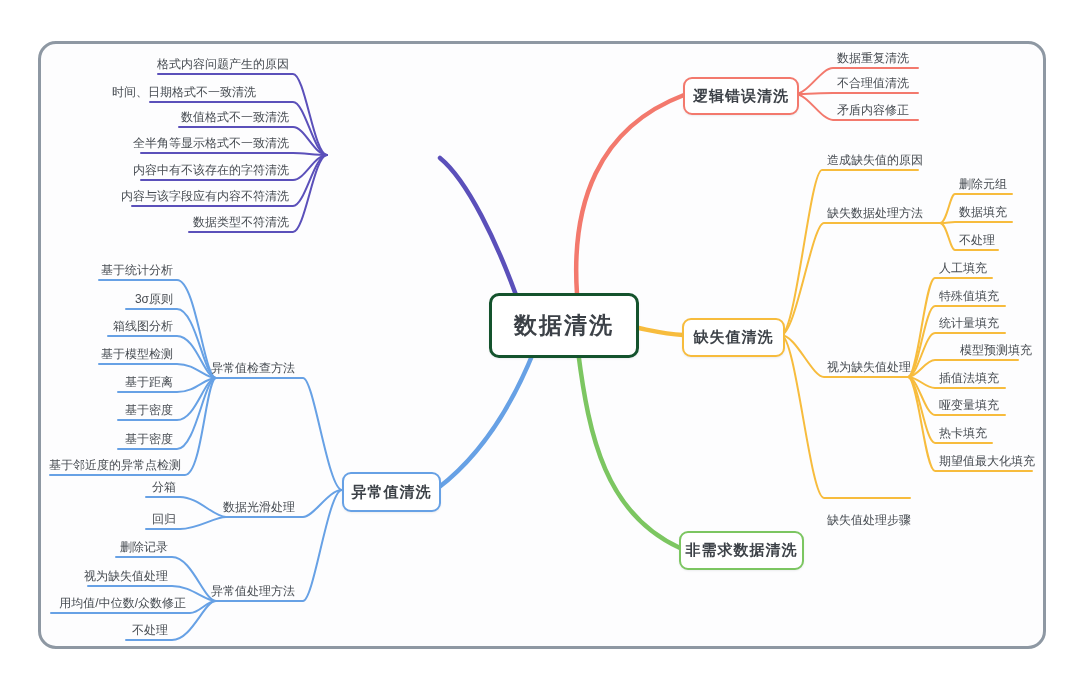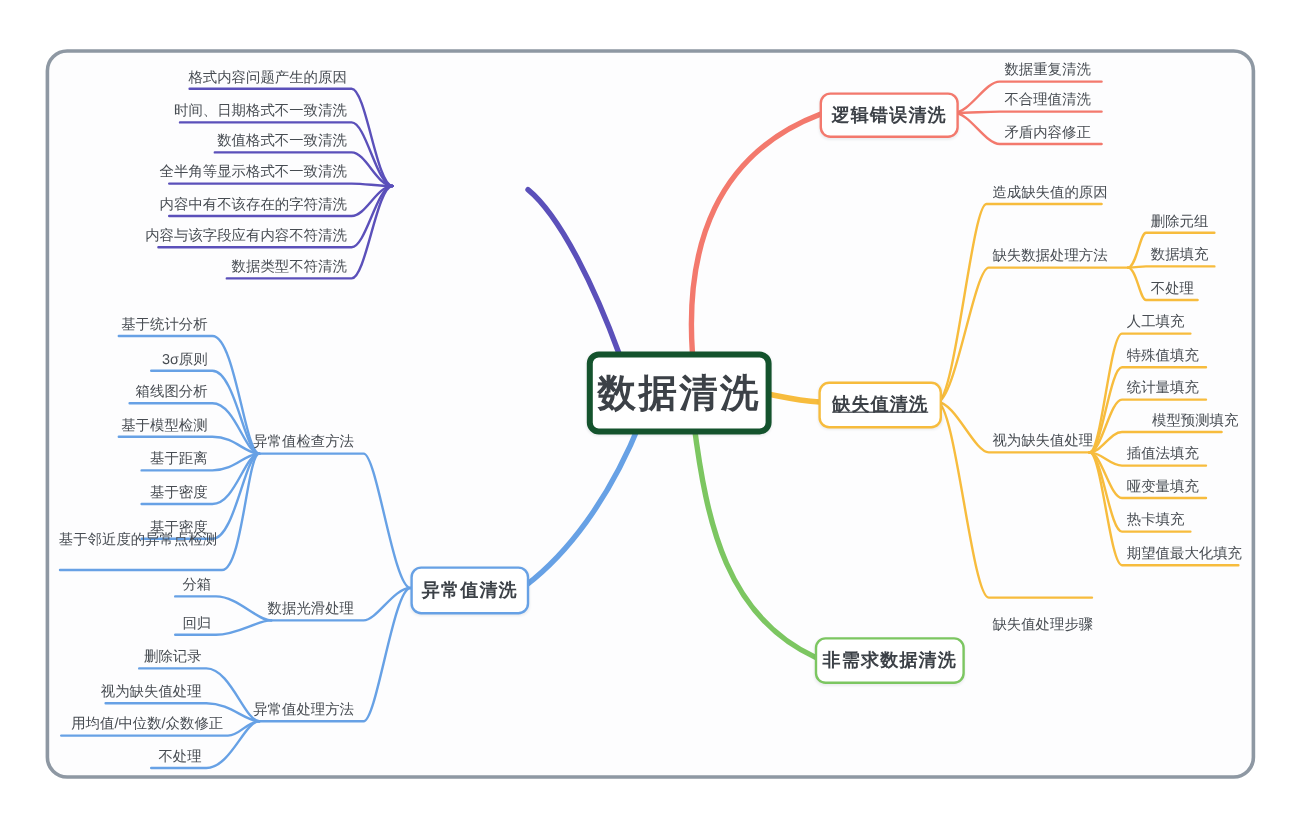--- a/index.html
+++ b/index.html
@@ -9,21 +9,21 @@
          border:3px solid #8e98a3;border-radius:18px;background:#fdfdfe;}
   svg.wires{position:absolute;left:0;top:0;pointer-events:none;}
   .ln{fill:none;stroke-width:2;stroke-linecap:round;}
   .ln.main{stroke-width:4.5;}
   .purple{stroke:var(--c-purple);} .red{stroke:var(--c-red);}
   .yellow{stroke:var(--c-yellow);} .blue{stroke:var(--c-blue);}
   .green{stroke:var(--c-green);}
   .node{position:absolute;display:flex;align-items:center;justify-content:center;
         background:#fff;border-radius:9px;color:#3c4147;font-weight:bold;
         white-space:nowrap;box-shadow:0 1px 2px rgba(40,50,60,.08);}
-  .node.center{border:5px solid #14532d;font-size:32px;letter-spacing:2px;border-radius:10px;}
+  .node.center{border:3px solid #14532d;font-size:23px;letter-spacing:2px;border-radius:10px;}
   .node.b{border-width:2px;border-style:solid;font-size:15px;letter-spacing:1px;}
   .b.bd-purple{border-color:var(--c-purple);} .b.bd-red{border-color:var(--c-red);text-align:center;}
   .b.bd-yellow{border-color:var(--c-yellow);} .b.bd-blue{border-color:var(--c-blue);}
   .b.bd-green{border-color:var(--c-green);}
   .lbl{position:absolute;font-size:12px;line-height:14px;color:#474c52;white-space:nowrap;}
 </style>
 </head>
 <body>
 
 <div class="stage">
@@ -85,26 +85,26 @@
 
     <path class="ln blue" d="M 116,557 L 172,557 C 192,557 204,601 216,601"></path>
     <path class="ln blue" d="M 88,586 L 172,586 C 192,586 204,601 216,601"></path>
     <path class="ln blue" d="M 51,613 L 190,613 C 200,613 206,601 216,601"></path>
     <path class="ln blue" d="M 126,640 L 172,640 C 192,640 204,601 216,601"></path>
   </svg>
 
   <div class="node center" style="left:489px;top:293px;width:144px;height:59px;">数据清洗</div>
 
   <div class="node b bd-red" style="left:683px;top:77px;width:112px;height:34px;">逻辑错误清洗</div>
-  <div class="node b bd-yellow" style="left:682px;top:318px;width:99px;height:35px;text-decoration:underline;">缺失值清洗</div>
+  <div class="node b bd-yellow" style="left:682px;top:318px;width:99px;height:35px;">缺失值清洗</div>
   <div class="node b bd-blue" style="left:342px;top:472px;width:95px;height:36px;">异常值清洗</div>
   <div class="node b bd-green" style="left:679px;top:531px;width:121px;height:35px;">非需求数据清洗</div>
 
   <div class="lbl" style="top:57px;right:791px;">格式内容问题产生的原因</div>
-  <div class="lbl" style="top:85px;right:791px;padding-left:14px;">时间、日期格式不一致清洗</div>
+  <div class="lbl" style="top:85px;right:824px;padding-left:14px;">时间、日期格式不一致清洗</div>
   <div class="lbl" style="top:110px;right:791px;">数值格式不一致清洗</div>
   <div class="lbl" style="top:136px;right:791px;text-align:center;">全半角等显示格式不一致清洗</div>
   <div class="lbl" style="top:163px;right:791px;">内容中有不该存在的字符清洗</div>
   <div class="lbl" style="top:189px;right:791px;">内容与该字段应有内容不符清洗</div>
   <div class="lbl" style="top:215px;right:791px;">数据类型不符清洗</div>
 
   <div class="lbl" style="top:51px;left:837px;">数据重复清洗</div>
   <div class="lbl" style="top:76px;left:837px;">不合理值清洗</div>
   <div class="lbl" style="top:103px;left:837px;">矛盾内容修正</div>
 
@@ -130,21 +130,21 @@
   <div class="lbl" style="top:500px;right:785px;">数据光滑处理</div>
   <div class="lbl" style="top:584px;right:785px;">异常值处理方法</div>
 
   <div class="lbl" style="top:263px;right:907px;">基于统计分析</div>
   <div class="lbl" style="top:292px;right:907px;">3σ原则</div>
   <div class="lbl" style="top:319px;right:907px;">箱线图分析</div>
   <div class="lbl" style="top:347px;right:907px;">基于模型检测</div>
   <div class="lbl" style="top:375px;right:907px;">基于距离</div>
   <div class="lbl" style="top:403px;right:907px;">基于密度</div>
   <div class="lbl" style="top:432px;right:907px;">基于密度</div>
-  <div class="lbl" style="top:442px;right:899px;">基于邻近度的异常点检测</div>
+  <div class="lbl" style="top:458px;right:899px;">基于邻近度的异常点检测</div>
 
   <div class="lbl" style="top:480px;right:904px;">分箱</div>
   <div class="lbl" style="top:512px;right:904px;">回归</div>
 
   <div class="lbl" style="top:540px;right:912px;">删除记录</div>
   <div class="lbl" style="top:569px;right:912px;">视为缺失值处理</div>
   <div class="lbl" style="top:596px;right:894px;">用均值/中位数/众数修正</div>
   <div class="lbl" style="top:623px;right:912px;">不处理</div>
 </div>
 

